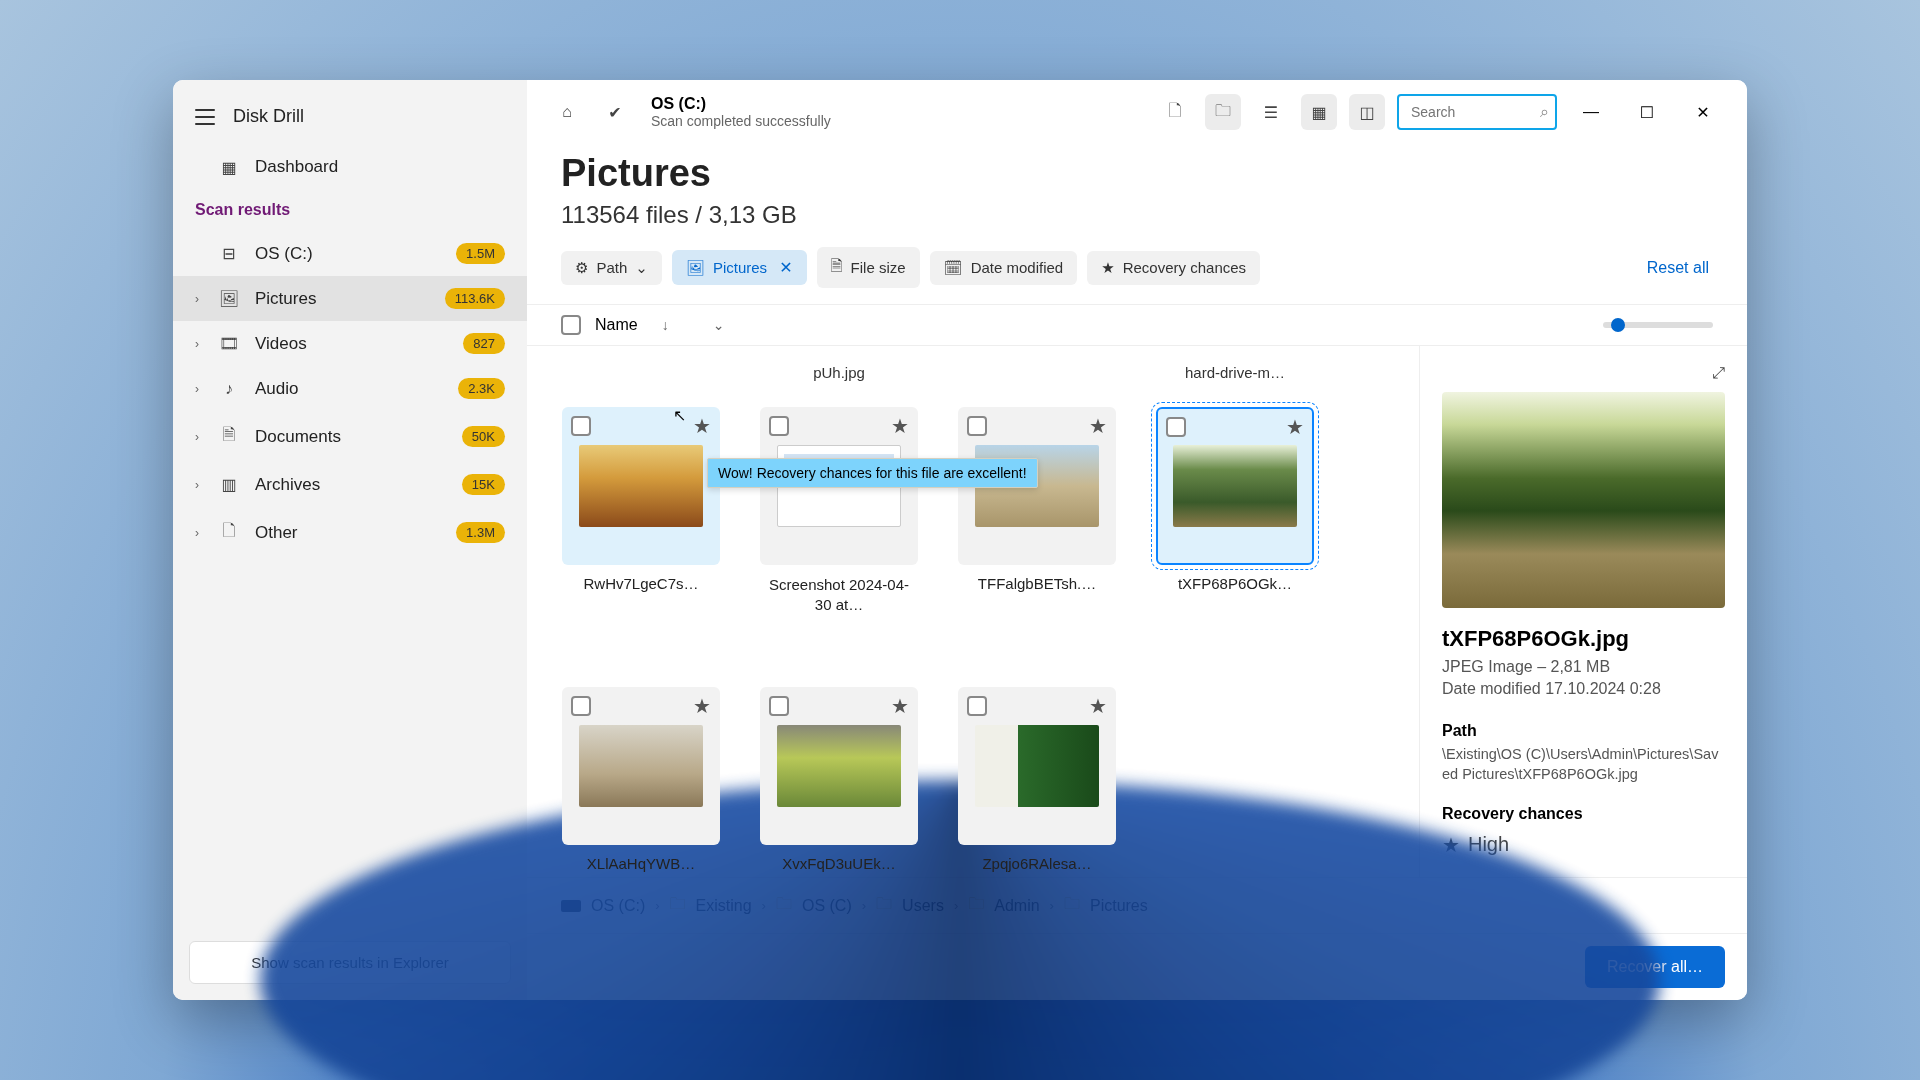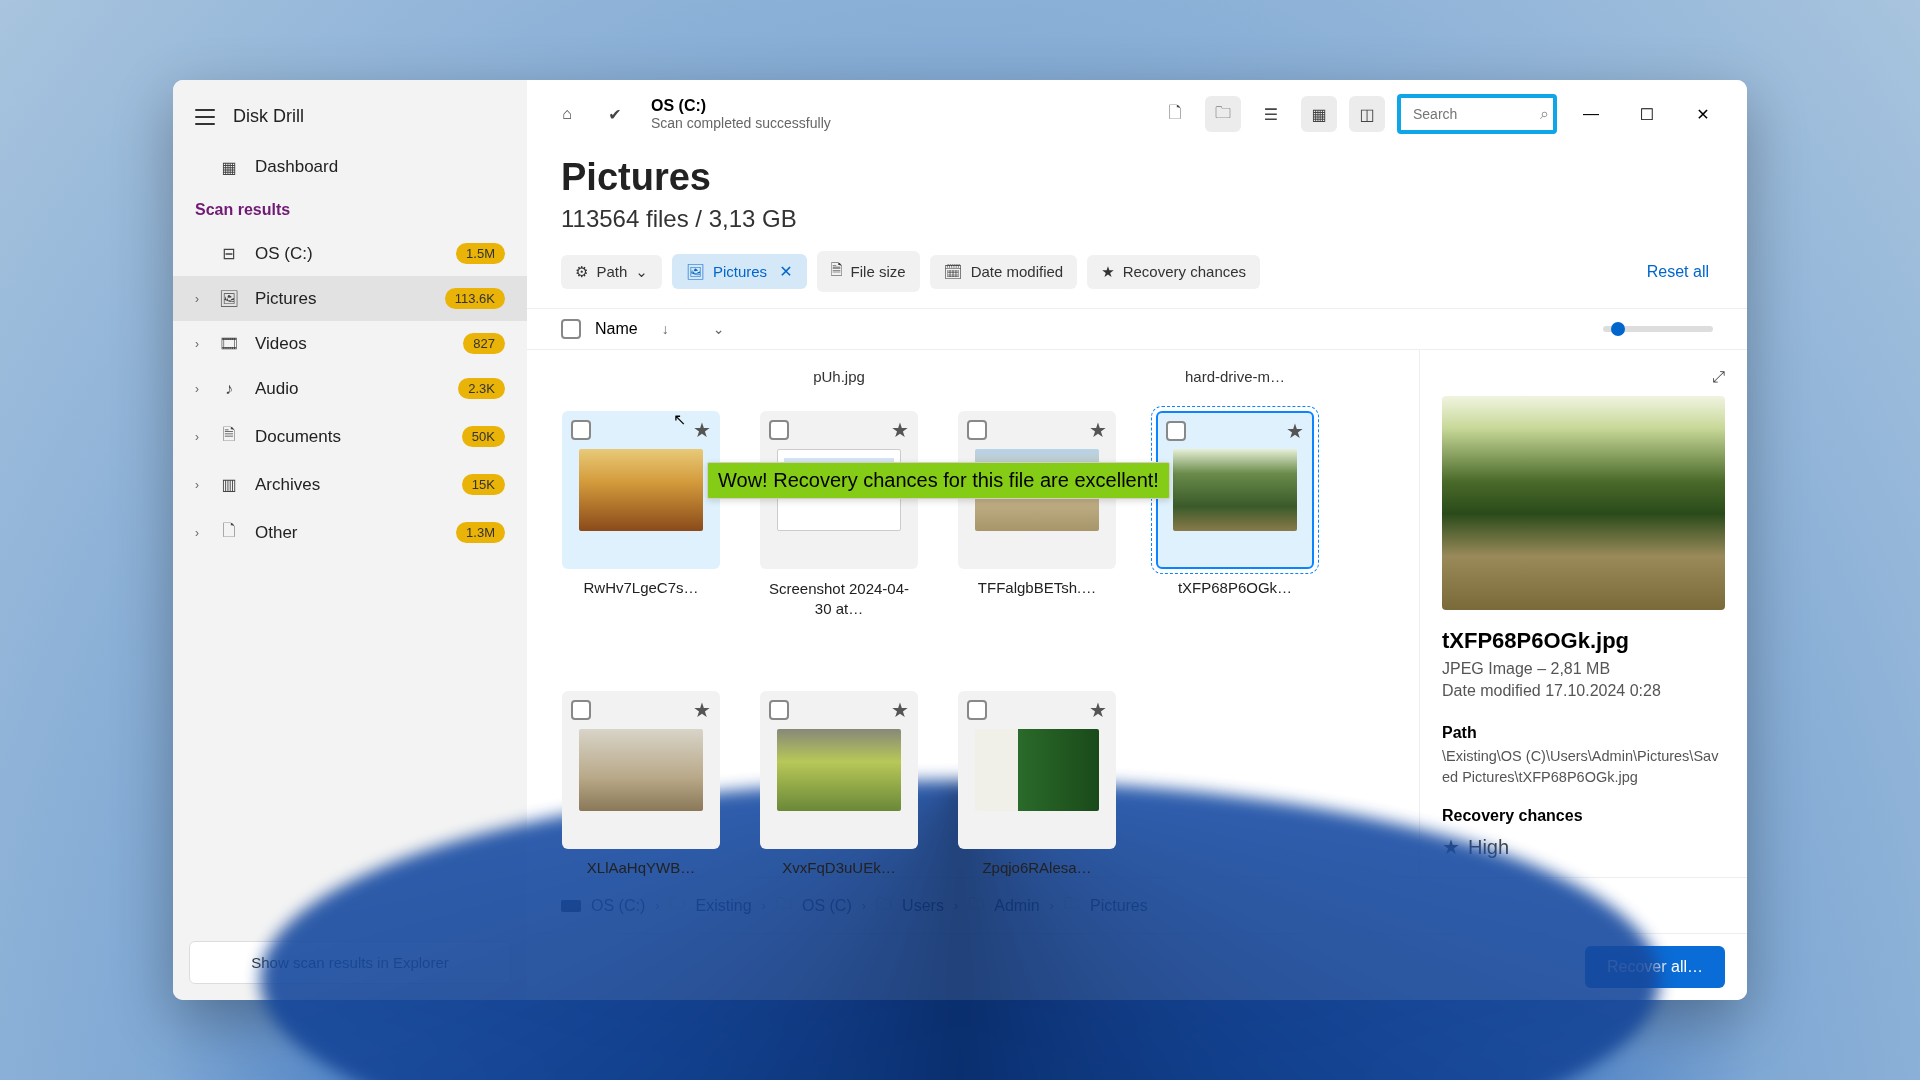--- a/index.html
+++ b/index.html
@@ -38,21 +38,21 @@
 
 .main { flex:1; display:flex; flex-direction:column; background:#fff;}
 .toolbar { display:flex; align-items:center; padding: 14px 22px; gap:12px;}
 .tb-icon { width:36px; height:36px; display:flex; align-items:center; justify-content:center; border-radius:6px; cursor:pointer; color:#444;}
 .tb-icon.filled { background:#ececec;}
 .title-block { display:flex; flex-direction:column; margin-left:6px;}
 .title-block .t { font-size:16px; font-weight:600;}
 .title-block .s { font-size:14px; color:#666;}
 .spacer { flex:1;}
 .search-box { position:relative;}
-.search-box input { width:160px; padding:8px 30px 8px 12px; border:4px solid #0ea5e9; border-radius:4px; font-size:14px;}
+.search-box input { width:160px; padding:8px 30px 8px 12px; border:2px solid #0ea5e9; border-radius:4px; font-size:14px;}
 .search-box .sicon { position:absolute; right:8px; top:50%; transform:translateY(-50%); color:#888;}
 .win-ctrl { width:44px; height:32px; display:flex; align-items:center; justify-content:center; cursor:pointer;}
 .header-area { padding: 8px 34px 18px;}
 .page-title { font-size:38px; font-weight:600; color:#222;}
 .page-sub { font-size:24px; color:#333; margin-top:6px;}
 .filter-row { display:flex; align-items:center; gap:10px; padding: 0 34px 16px;}
 .filter-btn { display:flex; align-items:center; gap:8px; padding:8px 14px; background:#f1f1f1; border-radius:6px; font-size:15px; cursor:pointer; color:#333;}
 .filter-btn.active { background:#d5e8f7; color:#0066cc;}
 .filter-btn .x { color:#0066cc; font-size:16px; margin-left:4px;}
 .reset { margin-left:auto; color:#0066cc; font-size:16px; cursor:pointer; padding-right:4px;}
@@ -70,21 +70,21 @@
 .thumb-card { display:flex; flex-direction:column; align-items:center; width:160px;}
 .thumb-card .cap-top { font-size:15px; color:#333; margin-bottom:23px; height:20px; white-space:nowrap; overflow:hidden; text-overflow:ellipsis; max-width:150px;}
 .thumb-box { width:158px; height:158px; background:#f2f2f2; border-radius:6px; position:relative; display:flex; align-items:center; justify-content:center; border:1px solid transparent;}
 .thumb-box.hovered { background:#def1fc;}
 .thumb-box.selected { background:#def1fc; border:2px solid #0a84ff; outline:1px dashed #0a84ff; outline-offset:4px;}
 .thumb-box .cb { position:absolute; top:8px; left:8px; width:20px; height:20px; border:2px solid #888; border-radius:4px; background:#fff;}
 .thumb-box .star { position:absolute; top:6px; right:8px; font-size:20px; color:#555;}
 .thumb-img { width:124px; height:82px; border-radius:2px;}
 .thumb-card .cap-bottom { font-size:15px; color:#222; margin-top:10px; text-align:center; max-width:150px; white-space:nowrap; overflow:hidden; text-overflow:ellipsis;}
 .thumb-card .cap-bottom.two-line { white-space:normal; line-height:1.3;}
-.tooltip { position:absolute; top:112px; left:180px; background:#84cc16; border:1px solid #d4d0c0; padding:6px 10px; font-size:20px; z-index:10; border-radius:2px; box-shadow:0 2px 6px rgba(0,0,0,0.15);}
+.tooltip { position:absolute; top:112px; left:180px; background:#7dd3fc; border:1px solid #d4d0c0; padding:6px 10px; font-size:14px; z-index:10; border-radius:2px; box-shadow:0 2px 6px rgba(0,0,0,0.15);}
 .cursor { position:absolute; top:60px; left:146px; font-size:16px; z-index:11;}
 
 .preview { width:328px; border-left:1px solid #eee; padding:18px 22px; display:flex; flex-direction:column;}
 .popout { align-self:flex-end; margin-bottom:10px; color:#444; cursor:pointer;}
 .preview-img { width:100%; height:216px; border-radius:4px; margin-bottom:18px;}
 .pv-name { font-size:22px; font-weight:600; margin-bottom:6px;}
 .pv-meta { font-size:16px; color:#555; margin-bottom:4px;}
 .pv-section { font-size:16px; font-weight:600; margin-top:20px; margin-bottom:4px;}
 .pv-path { font-size:14.5px; color:#555; line-height:1.4; word-break:break-all;}
 .pv-recov { display:flex; align-items:center; gap:8px; margin-top:6px; font-size:20px; color:#444;}

